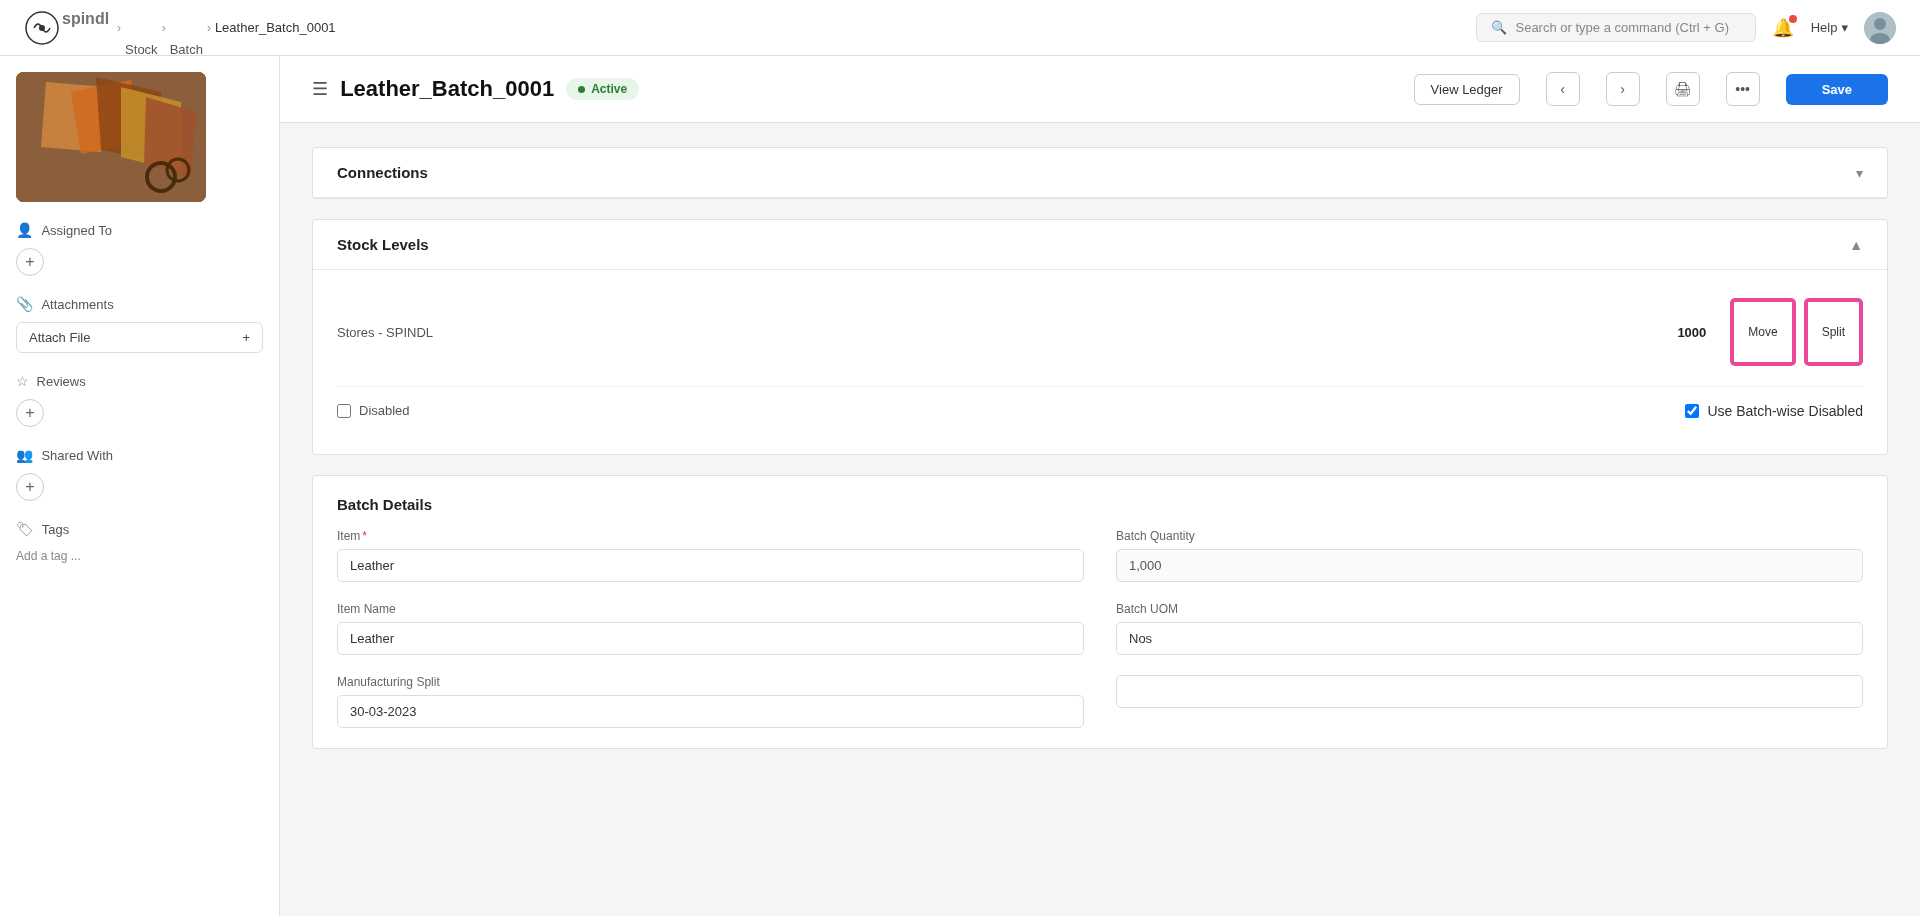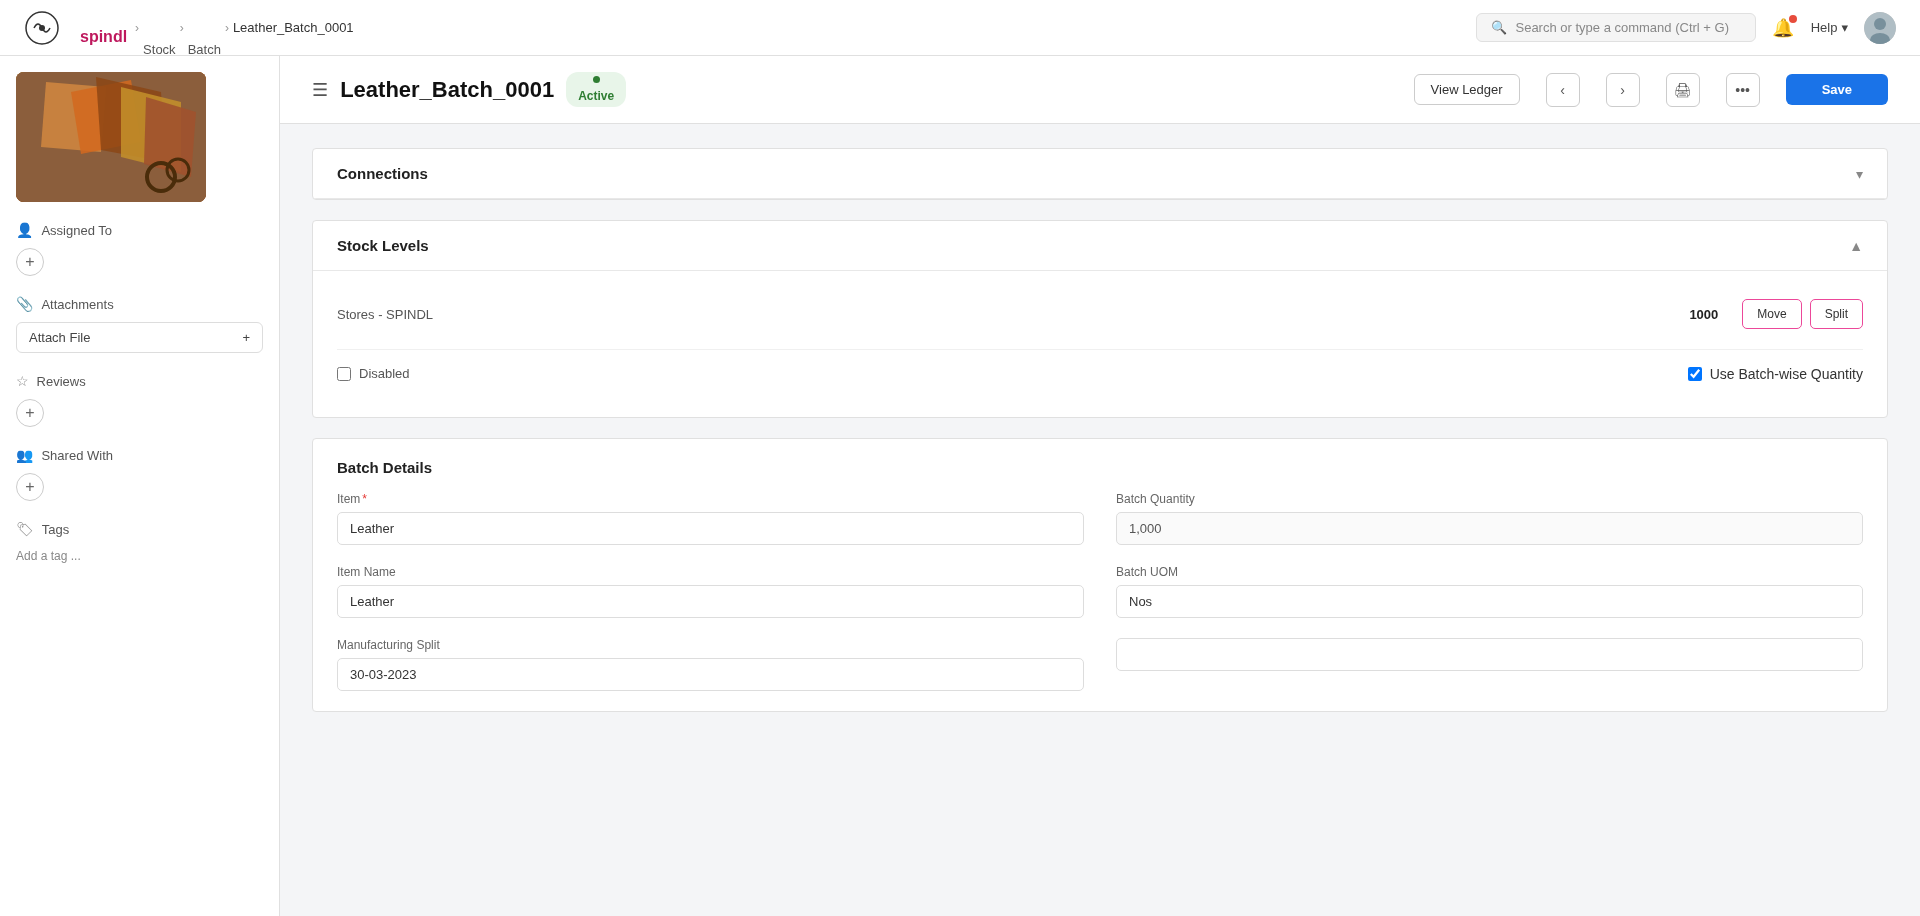--- a/index.html
+++ b/index.html
@@ -5,21 +5,21 @@
     * { box-sizing: border-box; margin: 0; padding: 0; }
     body { font-family: -apple-system, BlinkMacSystemFont, 'Segoe UI', sans-serif; background: #f4f5f7; color: #333; font-size: 14px; }
 
     
     .topnav {
       display: flex; align-items: center; justify-content: space-between;
       background: #fff; padding: 0 24px; height: 56px;
       border-bottom: 1px solid #e0e0e0; position: sticky; top: 0; z-index: 100;
     }
     .topnav-left { display: flex; align-items: center; gap: 8px; }
-    .logo { display: flex; align-items: flex-end; gap: 20px; font-weight: 700; font-size: 16px; color: #be185d; }
+    .logo { display: flex; align-items: flex-start; gap: 2px; font-weight: 700; font-size: 16px; color: #737373; }
     .logo-icon { width: 36px; height: 36px; }
     .breadcrumb { display: flex; align-items: center; gap: 4px; color: #555; font-size: 13px; }
     .breadcrumb-sep { color: #999; font-size: 12px; }
     .breadcrumb-link { color: #555; cursor: pointer; margin-top: 44px; }
     .breadcrumb-current { color: #333; font-weight: 500; }
     .topnav-right { display: flex; align-items: center; gap: 16px; }
     .search-bar {
       display: flex; align-items: center; gap: 8px;
       background: #f5f5f5; border: 1px solid #e0e0e0; border-radius: 6px;
       padding: 6px 14px; width: 280px; cursor: text;
@@ -86,21 +86,21 @@
       display: flex; align-items: center; justify-content: space-between;
       background: #fff; padding: 16px 32px; border-bottom: 1px solid #e0e0e0;
       position: sticky; top: 0; z-index: 50;
     }
     .page-header-left { display: flex; align-items: center; gap: 12px; }
     .hamburger { font-size: 18px; color: #555; cursor: pointer; }
     .page-title { font-size: 22px; font-weight: 700; color: #111; }
     .status-badge {
       display: flex; align-items: center; gap: 6px;
       background: #e8f5e9; color: #2e7d32; font-size: 12px; font-weight: 600;
-      padding: 4px 12px; border-radius: 12px; flex-direction: column;
+      padding: 4px 12px; border-radius: 12px;
     }
     .status-dot { width: 7px; height: 7px; border-radius: 50%; background: #2e7d32; }
     .page-header-right { display: flex; align-items: center; gap: 26px; }
     .btn-view-ledger {
       border: 1px solid #ccc; background: #fff; border-radius: 6px;
       padding: 7px 16px; font-size: 13px; color: #333; cursor: pointer;
     }
     .btn-icon {
       width: 34px; height: 34px; border: 1px solid #ccc; background: #fff;
       border-radius: 6px; display: flex; align-items: center; justify-content: center;
@@ -129,22 +129,22 @@
 
     
     .stock-row {
       display: flex; align-items: center; justify-content: space-between;
       padding: 8px 0; margin-bottom: 12px;
     }
     .stock-label { font-size: 13px; color: #555; }
     .stock-qty { font-size: 13px; font-weight: 600; color: #222; margin-right: 16px; }
     .stock-actions { display: flex; gap: 8px; align-items: center; }
     .btn-small {
-      border: 1px solid #ec4899; background: #fff; border-radius: 5px;
-      padding: 7px 14px; font-size: 12px; color: #333; cursor: pointer;
+      border: 4px solid #ec4899; background: #fff; border-radius: 5px;
+      padding: 23px 14px; font-size: 12px; color: #333; cursor: pointer;
     }
 
     
     .checkbox-row { display: flex; align-items: center; gap: 8px; margin: 4px 0; font-size: 13px; color: #555; }
     .checkbox-group { display: flex; align-items: center; gap: 24px; padding: 12px 0; border-top: 1px solid #f0f0f0; }
     .checkbox-right { display: flex; align-items: center; gap: 8px; margin-left: auto; }
 
     
     .form-grid { display: grid; grid-template-columns: 1fr 1fr; gap: 20px 32px; }
     .form-field { display: flex; flex-direction: column; gap: 6px; }
@@ -321,21 +321,21 @@
               <button class="btn-small">Split</button>
             </div>
           </div>
           <div class="checkbox-group">
             <div class="checkbox-row">
               <input type="checkbox" id="disabled-cb" style="">
               <label for="disabled-cb">Disabled</label>
             </div>
             <div class="checkbox-right">
               <input type="checkbox" id="batchwise-cb" checked="" style="">
-              <label for="batchwise-cb">Use Batch-wise Quantity</label>
+              <label for="batchwise-cb">Use Batch-wise Disabled</label>
             </div>
           </div>
         </div>
       </div>
 
       <div class="card">
         <div class="card-body">
           <div class="batch-details-title">Batch Details</div>
           <div class="form-grid">
 

